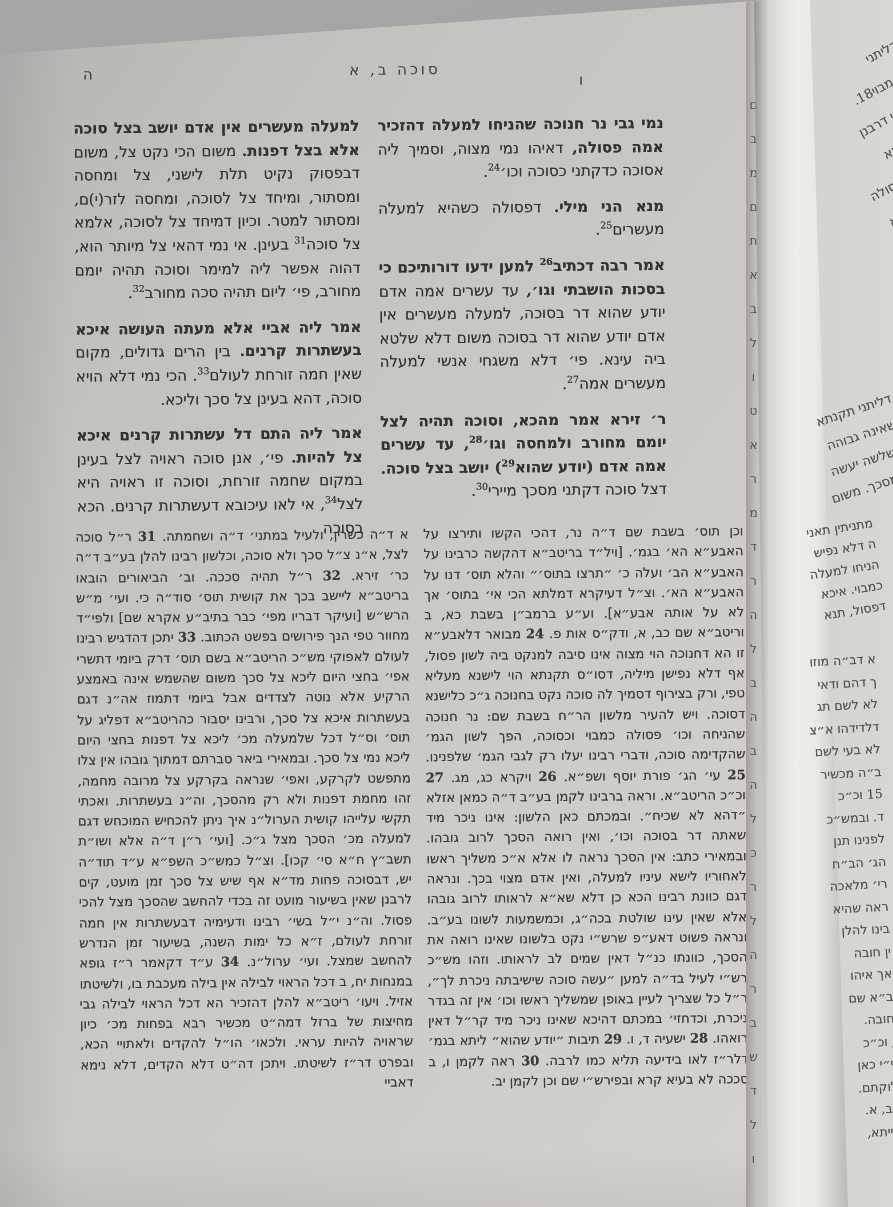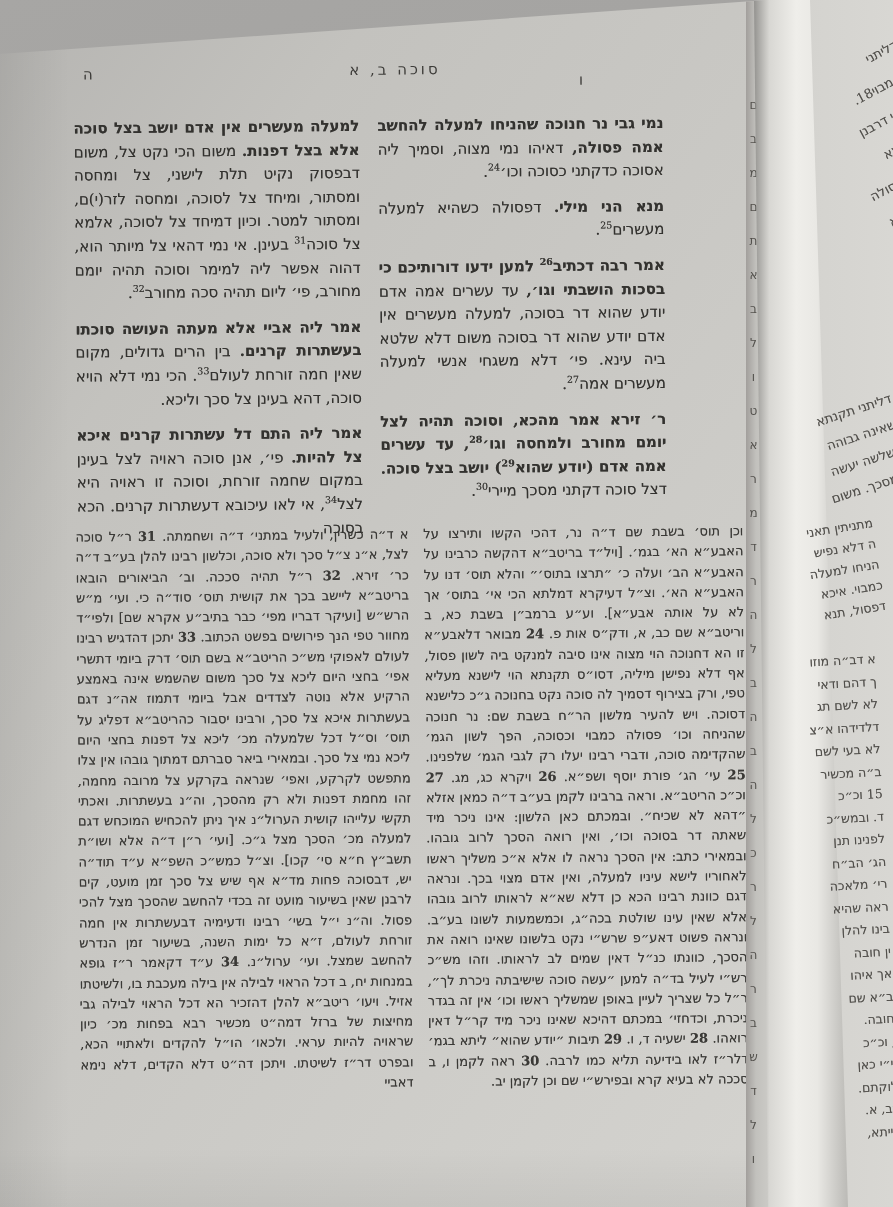--- a/index.html
+++ b/index.html
@@ -63,28 +63,28 @@
   <div class="content">
 
     <div class="hdr">
       <span class="folio-l">ה</span>
       <span class="masechet">סוכה ב, א</span>
       <span class="folio-r">ו</span>
     </div>
 
     <div class="main-cols">
       <div class="mcol">
-          <p class="para"><span class="b">נמי גבי נר חנוכה שהניחו למעלה להחשב אמה פסולה,</span><span> דאיהו נמי מצוה, וסמיך ליה אסוכה כדקתני כסוכה וכו׳</span><sup>24</sup><span>.</span></p>
+          <p class="para"><span class="b">נמי גבי נר חנוכה שהניחו למעלה דהזכיר אמה פסולה,</span><span> דאיהו נמי מצוה, וסמיך ליה אסוכה כדקתני כסוכה וכו׳</span><sup>24</sup><span>.</span></p>
           <p class="para"><span class="b">מנא הני מילי.</span><span> דפסולה כשהיא למעלה מעשרים</span><sup>25</sup><span>.</span></p>
           <p class="para"><span class="b">אמר רבה דכתיב</span><sup class="b">26</sup><span class="b"> למען ידעו דורותיכם כי בסכות הושבתי וגו׳,</span><span> עד עשרים אמה אדם יודע שהוא דר בסוכה, למעלה מעשרים אין אדם יודע שהוא דר בסוכה משום דלא שלטא ביה עינא. פי׳ דלא משגחי אנשי למעלה מעשרים אמה</span><sup>27</sup><span>.</span></p>
           <p class="para"><span class="b">ר׳ זירא אמר מהכא, וסוכה תהיה לצל יומם מחורב ולמחסה וגו׳</span><sup class="b">28</sup><span class="b">, עד עשרים אמה אדם (יודע שהוא</span><sup class="b">29</sup><span class="b">) יושב בצל סוכה.</span><span> דצל סוכה דקתני מסכך מיירי</span><sup>30</sup><span>.</span></p>
         </div>
       <div class="mcol">
           <p class="para"><span class="b">למעלה מעשרים אין אדם יושב בצל סוכה אלא בצל דפנות.</span><span> משום הכי נקט צל, משום דבפסוק נקיט תלת לישני, צל ומחסה ומסתור, ומיחד צל לסוכה, ומחסה לזר(י)ם, ומסתור למטר. וכיון דמיחד צל לסוכה, אלמא צל סוכה</span><sup>31</sup><span> בעינן. אי נמי דהאי צל מיותר הוא, דהוה אפשר ליה למימר וסוכה תהיה יומם מחורב, פי׳ ליום תהיה סכה מחורב</span><sup>32</sup><span>.</span></p>
-          <p class="para"><span class="b">אמר ליה אביי אלא מעתה העושה סוכתו בעשתרות קרנים.</span><span> בין הרים גדולים, מקום שאין חמה זורחת לעולם</span><sup>33</sup><span>. הכי נמי דלא הויא סוכה, דהא בעינן צל סכך וליכא.</span></p>
+          <p class="para"><span class="b">אמר ליה אביי אלא מעתה העושה איכא בעשתרות קרנים.</span><span> בין הרים גדולים, מקום שאין חמה זורחת לעולם</span><sup>33</sup><span>. הכי נמי דלא הויא סוכה, דהא בעינן צל סכך וליכא.</span></p>
           <p class="para"><span class="b">אמר ליה התם דל עשתרות קרנים איכא צל להיות.</span><span> פי׳, אנן סוכה ראויה לצל בעינן במקום שחמה זורחת, וסוכה זו ראויה היא לצל</span><sup>34</sup><span>, אי לאו עיכובא דעשתרות קרנים. הכא בסוכה</span></p>
         </div>
     </div>
 
     <div class="commentary">
       <div class="ccol ccol-r">
           <p class="para"><span>וכן תוס׳ בשבת שם ד״ה נר, דהכי הקשו ותירצו על האבע״א הא׳ בגמ׳. [ויל״ד בריטב״א דהקשה כרבינו על האבע״א הב׳ ועלה כ׳ ״תרצו בתוס׳״ והלא תוס׳ דנו על האבע״א הא׳. וצ״ל דעיקרא דמלתא הכי אי׳ בתוס׳ אך לא על אותה אבע״א]. וע״ע ברמב״ן בשבת כא, ב וריטב״א שם כב, א, ודק״ס אות פ.  </span><span class="b">24</span><span>  מבואר דלאבע״א זו הא דחנוכה הוי מצוה אינו סיבה למנקט ביה לשון פסול, אף דלא נפישן מיליה, דסו״ס תקנתא הוי לישנא מעליא טפי, ורק בצירוף דסמיך לה סוכה נקט בחנוכה ג״כ כלישנא דסוכה. ויש להעיר מלשון הר״ח בשבת שם: נר חנוכה שהניחה וכו׳ פסולה כמבוי וכסוכה, הפך לשון הגמ׳ שהקדימה סוכה, ודברי רבינו יעלו רק לגבי הגמ׳ שלפנינו.  </span><span class="b">25</span><span>  עי׳ הג׳ פורת יוסף ושפ״א.  </span><span class="b">26</span><span>  ויקרא כג, מג.  </span><span class="b">27</span><span>  וכ״כ הריטב״א. וראה ברבינו לקמן בע״ב ד״ה כמאן אזלא ״דהא לא שכיח״. ובמכתם כאן הלשון: אינו ניכר מיד שאתה דר בסוכה וכו׳, ואין רואה הסכך לרוב גובהו. ובמאירי כתב: אין הסכך נראה לו אלא א״כ משליך ראשו לאחוריו לישא עיניו למעלה, ואין אדם מצוי בכך. ונראה דגם כוונת רבינו הכא כן דלא שא״א לראותו לרוב גובהו אלא שאין עינו שולטת בכה״ג, וכמשמעות לשונו בע״ב. ונראה פשוט דאע״פ שרש״י נקט בלשונו שאינו רואה את הסכך, כוונתו כנ״ל דאין שמים לב לראותו. וזהו מש״כ רש״י לעיל בד״ה למען ״עשה סוכה שישיבתה ניכרת לך״, ר״ל כל שצריך לעיין באופן שמשליך ראשו וכו׳ אין זה בגדר ניכרת, וכדחזי׳ במכתם דהיכא שאינו ניכר מיד קר״ל דאין רואהו.  </span><span class="b">28</span><span>  ישעיה ד, ו.  </span><span class="b">29</span><span>  תיבות ״יודע שהוא״ ליתא בגמ׳ דלר״ז לאו בידיעה תליא כמו לרבה.  </span><span class="b">30</span><span>  ראה לקמן ו, ב סככה לא בעיא קרא ובפירש״י שם וכן לקמן יב.</span></p>
         </div>
       <div class="ccol ccol-l">
           <p class="para"><span>א ד״ה כשרין, ולעיל במתני׳ ד״ה ושחמתה.  </span><span class="b">31</span><span>  ר״ל סוכה לצל, א״נ צ״ל סכך ולא סוכה, וכלשון רבינו להלן בע״ב ד״ה כר׳ זירא.  </span><span class="b">32</span><span>  ר״ל תהיה סככה. וב׳ הביאורים הובאו בריטב״א ליישב בכך את קושית תוס׳ סוד״ה כי. ועי׳ מ״ש הרש״ש [ועיקר דבריו מפי׳ כבר בתיב״ע אקרא שם] ולפי״ד מחוור טפי הנך פירושים בפשט הכתוב.  </span><span class="b">33</span><span>  יתכן דהדגיש רבינו לעולם לאפוקי מש״כ הריטב״א בשם תוס׳ דרק ביומי דתשרי אפי׳ בחצי היום ליכא צל סכך משום שהשמש אינה באמצע הרקיע אלא נוטה לצדדים אבל ביומי דתמוז אה״נ דגם בעשתרות איכא צל סכך, ורבינו יסבור כהריטב״א דפליג על תוס׳ וס״ל דכל שלמעלה מכ׳ ליכא צל דפנות בחצי היום ליכא נמי צל סכך. ובמאירי ביאר סברתם דמתוך גובהו אין צלו מתפשט לקרקע, ואפי׳ שנראה בקרקע צל מרובה מחמה, זהו מחמת דפנות ולא רק מהסכך, וה״נ בעשתרות. ואכתי תקשי עלייהו קושית הערול״נ איך ניתן להכחיש המוכחש דגם למעלה מכ׳ הסכך מצל ג״כ. [ועי׳ ר״ן ד״ה אלא ושו״ת תשב״ץ ח״א סי׳ קכו]. וצ״ל כמש״כ השפ״א ע״ד תוד״ה יש, דבסוכה פחות מד״א אף שיש צל סכך זמן מועט, קים לרבנן שאין בשיעור מועט זה בכדי להחשב שהסכך מצל להכי פסול. וה״נ י״ל בשי׳ רבינו ודעימיה דבעשתרות אין חמה זורחת לעולם, ז״א כל ימות השנה, בשיעור זמן הנדרש להחשב שמצל. ועי׳ ערול״נ.  </span><span class="b">34</span><span>  ע״ד דקאמר ר״ז גופא במנחות יח, ב דכל הראוי לבילה אין בילה מעכבת בו, ולשיטתו אזיל. ויעו׳ ריטב״א להלן דהזכיר הא דכל הראוי לבילה גבי מחיצות של ברזל דמה״ט מכשיר רבא בפחות מכ׳ כיון שראויה להיות עראי. ולכאו׳ הו״ל להקדים ולאתויי הכא, ובפרט דר״ז לשיטתו. ויתכן דה״ט דלא הקדים, דלא נימא דאביי</span></p>

